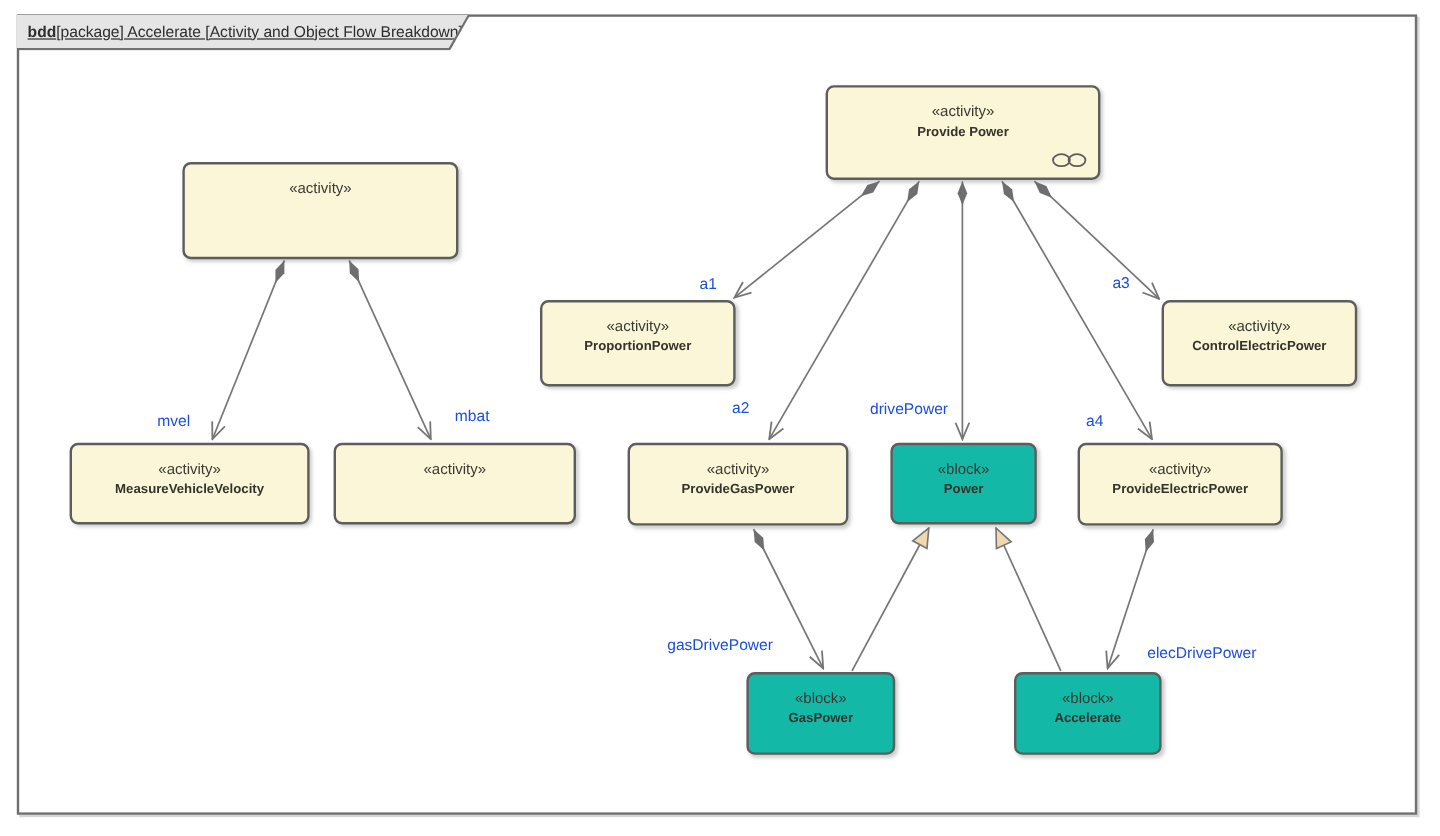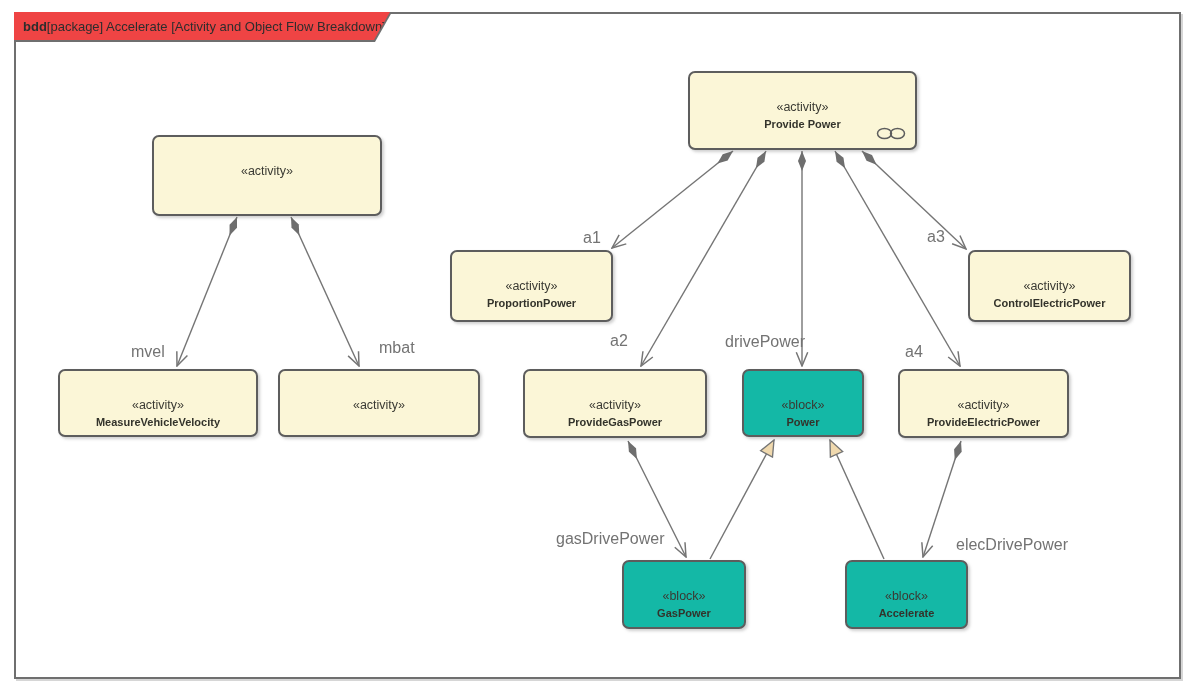--- a/index.html
+++ b/index.html
@@ -2,35 +2,35 @@
 <html><head>
 <meta charset="utf-8">
 <style>
   html,body{margin:0;padding:0;background:#ffffff;}
   .canvas{position:relative;width:1200px;height:697px;background:#ffffff;overflow:hidden;
           font-family:"Liberation Sans", sans-serif;}
   .frame{position:absolute;left:14px;top:12px;width:1167px;height:667px;
          border:2px solid #6f6f6f;box-shadow:2px 2px 0 0 #d6d6d6;box-sizing:border-box;}
   .tab-outer{position:absolute;left:-2px;top:-2px;width:378px;height:30px;background:#6f6f6f;
              clip-path:polygon(0 0,100% 0,calc(100% - 17px) 100%,0 100%);}
-  .tab-inner{position:absolute;left:0;top:0;width:376px;height:28px;background:#ef4444;
+  .tab-inner{position:absolute;left:0;top:0;width:376px;height:28px;background:#e5e5e5;
              clip-path:polygon(0 0,100% 0,calc(100% - 16px) 100%,0 100%);
              display:flex;align-items:center;padding-left:9px;box-sizing:border-box;
-             font-size:13px;color:#2d2d2d;white-space:nowrap;}
+             font-size:13px;color:#2d2d2d;white-space:nowrap;text-decoration:underline;}
   .tab-inner .kw{font-weight:bold;}
   .node{position:absolute;border:2px solid #5d5d5d;border-radius:7px;
         box-shadow:2px 2px 3px rgba(120,120,120,.35);
-        padding-top:27px;box-sizing:border-box;text-align:center;}
+        padding-top:13px;box-sizing:border-box;text-align:center;}
   .node.activity{background:#fbf6d7;}
   .node.block{background:#14b8a6;}
   .stereo{font-size:12.5px;color:#3a3a33;line-height:15px;}
   .nname{font-size:11px;font-weight:bold;color:#33332b;line-height:17px;margin-top:1px;}
   .edges{position:absolute;left:0;top:0;width:1200px;height:697px;}
   .edge line{stroke:#757575;stroke-width:1.4;}
-  .elabel{position:absolute;font-size:16px;color:#737373;white-space:nowrap;}
+  .elabel{position:absolute;font-size:13px;color:#1d4ed8;white-space:nowrap;}
   .composite-icon{position:absolute;right:9px;bottom:8px;}
 </style>
 </head>
 <body>
 
 <div class="canvas">
 
   <div class="frame">
     <div class="tab-outer">
       <div class="tab-inner">

